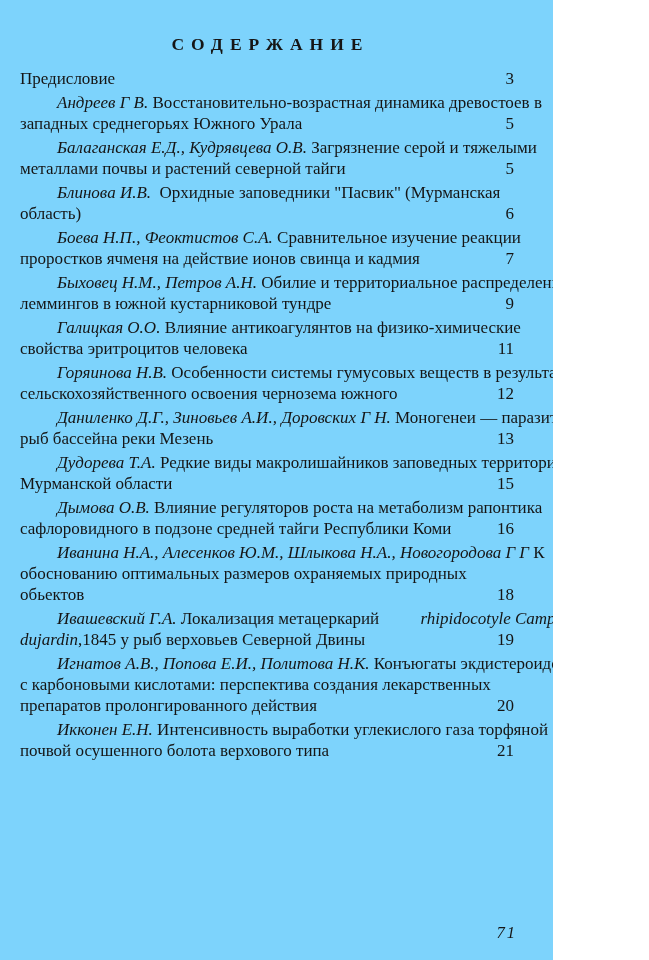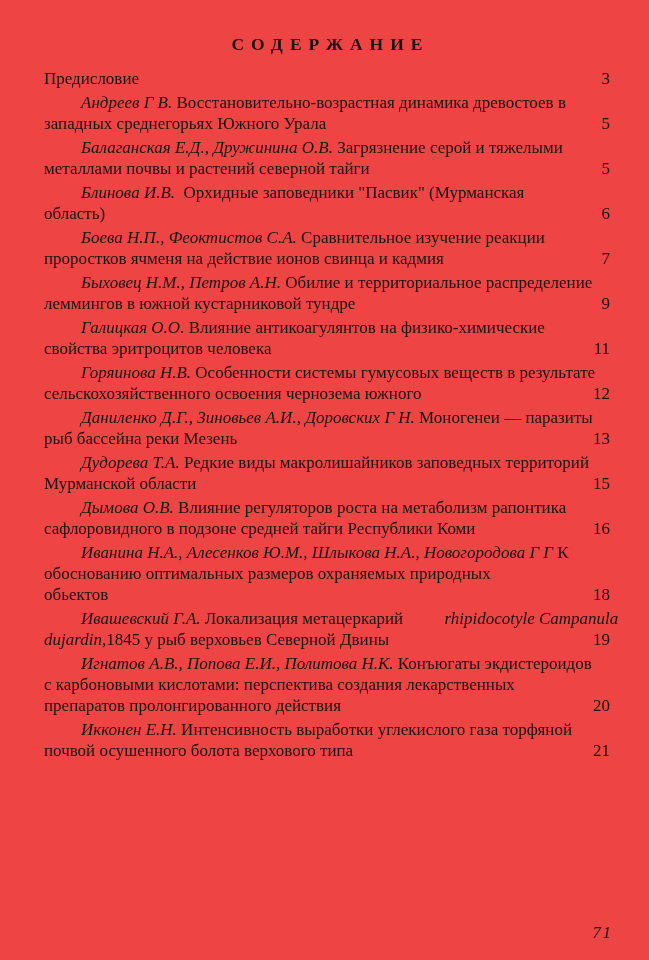--- a/index.html
+++ b/index.html
@@ -2,27 +2,27 @@
 <html><head>
 <meta charset="utf-8">
 <style>
   html, body {
     margin: 0;
     padding: 0;
     background: #ffffff;
   }
   .page {
     position: relative;
-    width: 649px;
+    width: 553px;
     height: 960px;
     box-sizing: border-box;
-    background: #ef4444;
+    background: #7dd3fc;
     color: #151515;
     font-family: "Liberation Serif", serif;
-    padding: 34px 39px 0 44px;
+    padding: 34px 39px 0 20px;
     overflow: hidden;
   }
   .toc-title {
     margin: 0 0 13px 0;
     text-align: center;
     font-size: 17.5px;
     font-weight: 600;
     letter-spacing: 0.40em;
     padding-left: 0.40em; 
     white-space: nowrap;
@@ -69,21 +69,21 @@
       <div class="entry">
         <span class="entry-text"><span class="seg">Предисловие</span></span>
         <span class="entry-page">3</span>
       </div>
       <div class="entry">
         <span class="entry-text"><span class="seg italic">Андреев Г В.</span><span class="seg"> Восстановительно-возрастная динамика древостоев в
 западных среднегорьях Южного Урала</span></span>
         <span class="entry-page">5</span>
       </div>
       <div class="entry">
-        <span class="entry-text"><span class="seg italic">Балаганская Е.Д., Дружинина О.В.</span><span class="seg"> Загрязнение серой и тяжелыми
+        <span class="entry-text"><span class="seg italic">Балаганская Е.Д., Кудрявцева О.В.</span><span class="seg"> Загрязнение серой и тяжелыми
 металлами почвы и растений северной тайги</span></span>
         <span class="entry-page">5</span>
       </div>
       <div class="entry">
         <span class="entry-text"><span class="seg italic">Блинова И.В.</span><span class="seg">  Орхидные заповедники "Пасвик" (Мурманская
 область)</span></span>
         <span class="entry-page">6</span>
       </div>
       <div class="entry">
         <span class="entry-text"><span class="seg italic">Боева Н.П., Феоктистов С.А.</span><span class="seg"> Сравнительное изучение реакции

